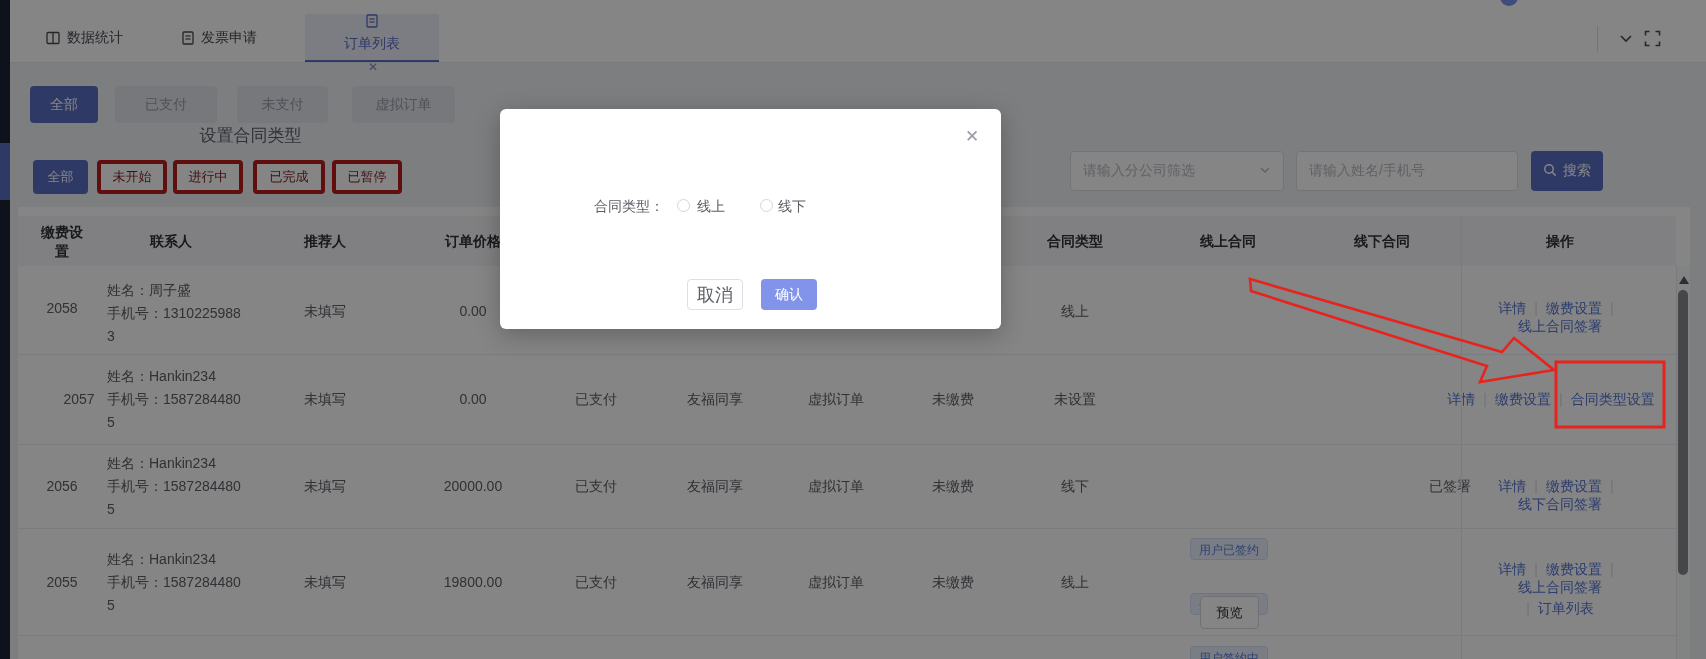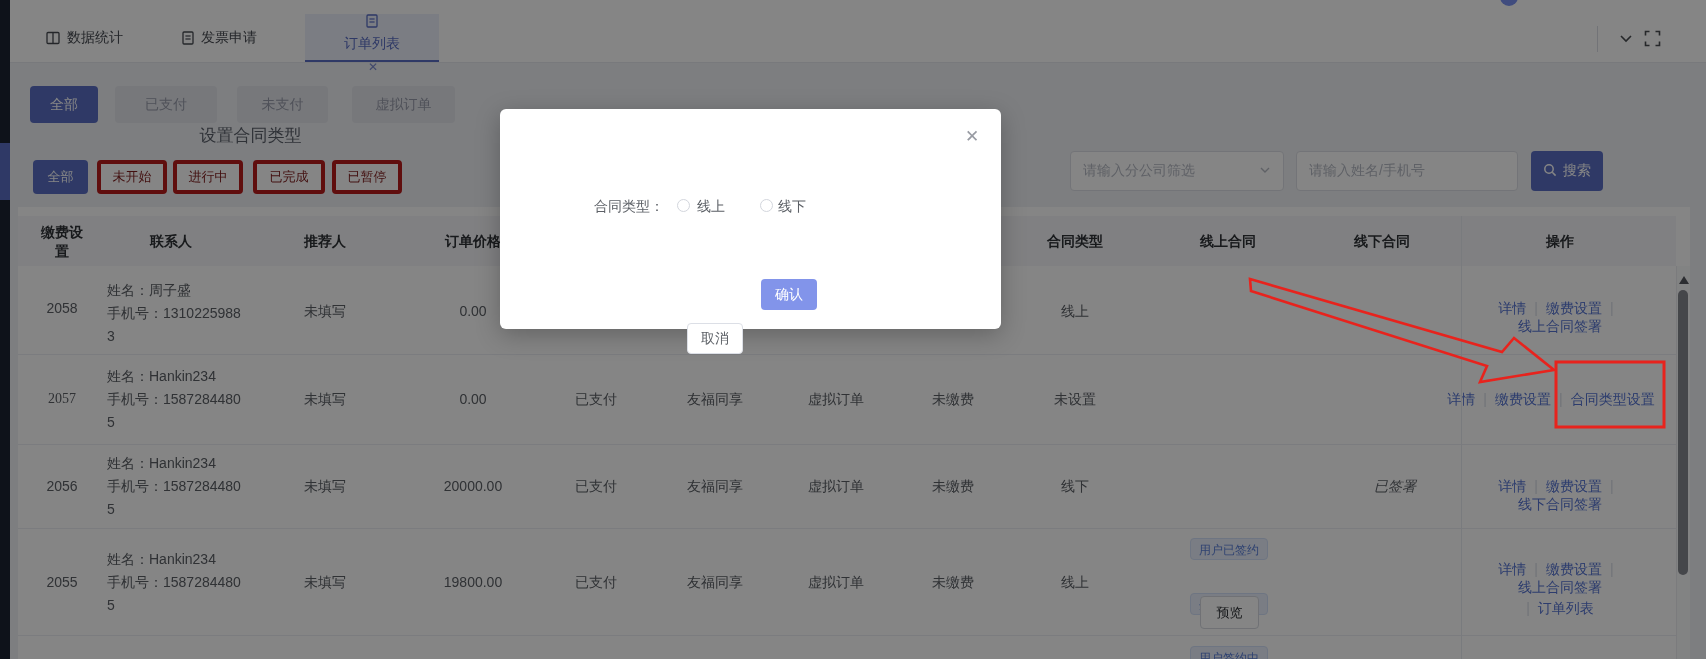--- a/index.html
+++ b/index.html
@@ -70,21 +70,21 @@
   .modal{left:500px;top:109px;width:501px;height:220px;background:#ffffff;border-radius:6px;
          box-shadow:0 6px 24px rgba(0,0,0,0.25);z-index:50;}
   .modal-title{left:0;top:124px;width:501px;text-align:center;font-size:17px;color:#2f3237;z-index:51;}
   .modal-close{left:962px;top:127px;width:20px;height:20px;font-size:17px;line-height:20px;text-align:center;
                color:#989ba3;cursor:pointer;z-index:51;}
   .modal-label{left:594px;top:198px;font-size:14px;color:#5c6066;z-index:51;}
   .radio-dot{position:absolute;width:13px;height:13px;border:1px solid #d3d6dd;border-radius:50%;background:#fff;
              box-sizing:border-box;z-index:51;cursor:pointer;}
   .radio-label{position:absolute;top:198px;font-size:14px;color:#5c6066;z-index:51;cursor:pointer;}
   .btn-cancel{left:687px;top:279px;width:56px;height:31px;background:#fff;border:1px solid #dcdfe6;border-radius:4px;
-              font-size:14px;color:#5c6066;z-index:51;display:flex;align-items:center;justify-content:center;cursor:pointer;margin-top:44px;}
+              font-size:18px;color:#5c6066;z-index:51;display:flex;align-items:center;justify-content:center;cursor:pointer;}
   .btn-confirm{left:761px;top:279px;width:56px;height:31px;background:#8294ea;border:none;border-radius:4px;
                font-size:14px;color:#fff;z-index:51;display:flex;align-items:center;justify-content:center;cursor:pointer;}
   .annotations{left:0;top:0;width:1706px;height:659px;z-index:60;pointer-events:none;}
 </style>
 </head>
 <body>
 
 <div class="abs sidebar"></div>
 <div class="abs sidebar-active"></div>
 
@@ -217,21 +217,21 @@
   <div class="contact-line">3</div>
 </div>
 <div class="cell" style="left:265px;top:303px;width:120px;">未填写</div>
 <div class="cell" style="left:393px;top:303px;width:160px;">0.00</div>
 <div class="cell" style="left:1030px;top:303px;width:90px;">线上</div>
 <div class="cell" style="left:1461px;top:300px;width:198px;">
   <span class="oplink">详情</span><span class="op-sep"></span><span class="oplink">缴费设置</span><span class="op-sep"></span><span class="oplink">线上合同签署</span>
 </div>
 
 <div class="row" style="top:354px;height:90px;"></div>
-<div class="cell" style="left:20px;top:391px;width:84px;font-family:Liberation Serif, serif;">2057</div>
+<div class="cell" style="left:37px;top:391px;width:84px;">2057</div>
 <div class="cell cell-left" style="left:107px;top:365px;width:160px;">
   <div class="contact-line">姓名：Hankin234</div>
   <div class="contact-line">手机号：1587284480</div>
   <div class="contact-line">5</div>
 </div>
 <div class="cell" style="left:265px;top:391px;width:120px;">未填写</div>
 <div class="cell" style="left:393px;top:391px;width:160px;">0.00</div>
 <div class="cell" style="left:556px;top:391px;width:80px;">已支付</div>
 <div class="cell" style="left:670px;top:391px;width:90px;">友福同享</div>
 <div class="cell" style="left:791px;top:391px;width:90px;">虚拟订单</div>
@@ -248,21 +248,21 @@
   <div class="contact-line">手机号：1587284480</div>
   <div class="contact-line">5</div>
 </div>
 <div class="cell" style="left:265px;top:478px;width:120px;">未填写</div>
 <div class="cell" style="left:393px;top:478px;width:160px;">20000.00</div>
 <div class="cell" style="left:556px;top:478px;width:80px;">已支付</div>
 <div class="cell" style="left:670px;top:478px;width:90px;">友福同享</div>
 <div class="cell" style="left:791px;top:478px;width:90px;">虚拟订单</div>
 <div class="cell" style="left:908px;top:478px;width:90px;">未缴费</div>
 <div class="cell" style="left:1030px;top:478px;width:90px;">线下</div>
-<div class="cell" style="left:1329px;top:478px;width:132px;font-style:italic;">已签署</div>
+<div class="cell" style="left:1384px;top:478px;width:132px;">已签署</div>
 <div class="cell" style="left:1461px;top:478px;width:198px;">
   <span class="oplink">详情</span><span class="op-sep"></span><span class="oplink">缴费设置</span><span class="op-sep"></span><span class="oplink">线下合同签署</span>
 </div>
 
 <div class="row" style="top:528px;height:107px;"></div>
 <div class="cell" style="left:20px;top:574px;width:84px;">2055</div>
 <div class="cell cell-left" style="left:107px;top:548px;width:160px;">
   <div class="contact-line">姓名：Hankin234</div>
   <div class="contact-line">手机号：1587284480</div>
   <div class="contact-line">5</div>

